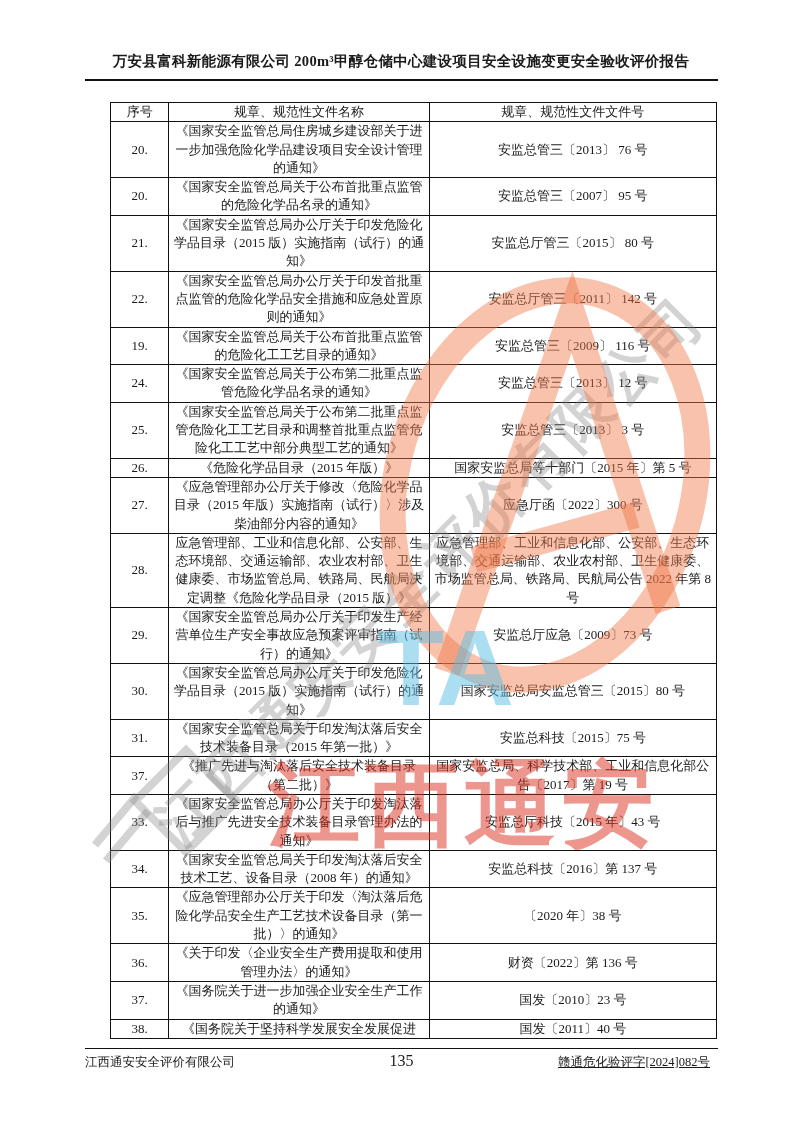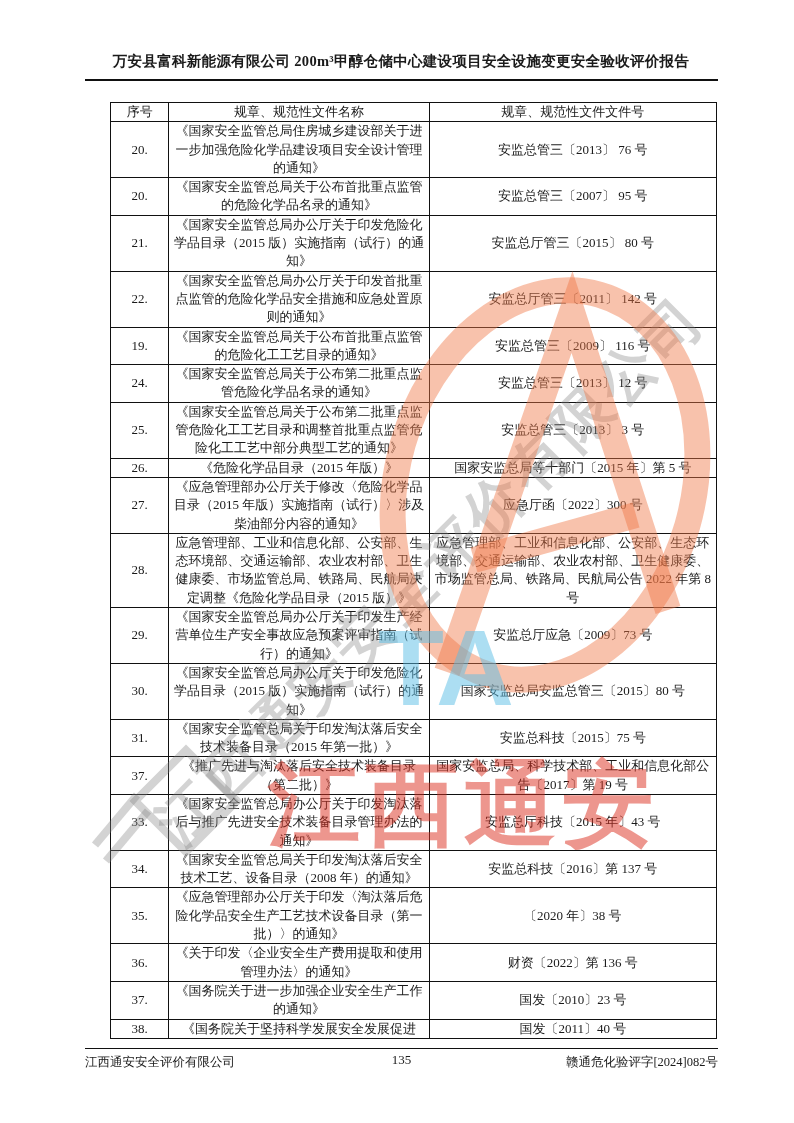--- a/index.html
+++ b/index.html
@@ -24,22 +24,22 @@
   }
   .col-no{width:58px;}
   .col-name{width:258px;}
   .col-doc{width:285px;}
   .footer-rule{position:absolute;top:1048px;left:85px;width:633px;border-top:1.5px solid #111;}
   .footer{
     position:absolute;top:1052px;left:85px;width:633px;height:20px;
     font-size:12.5px;
   }
   .footer .f-left{position:absolute;left:0;top:2px;}
-  .footer .f-center{position:absolute;left:0;width:100%;text-align:center;top:0;font-size:13px;}
-  .footer .f-right{position:absolute;right:0;top:2px;}
+  .footer .f-center{position:absolute;left:0;width:100%;text-align:center;top:0;font-size:16px;}
+  .footer .f-right{position:absolute;right:8px;top:2px;text-decoration:underline;}
   .watermark{
     position:absolute;inset:0;pointer-events:none;z-index:5;
   }
   .wm-sans{font-family:"Liberation Sans","DejaVu Sans",sans-serif;}
 </style>
 </head>
 <body>
 
 <div class="page-title">万安县富科新能源有限公司 200m³甲醇仓储中心建设项目安全设施变更安全验收评价报告</div>
 <div class="title-rule"></div>

